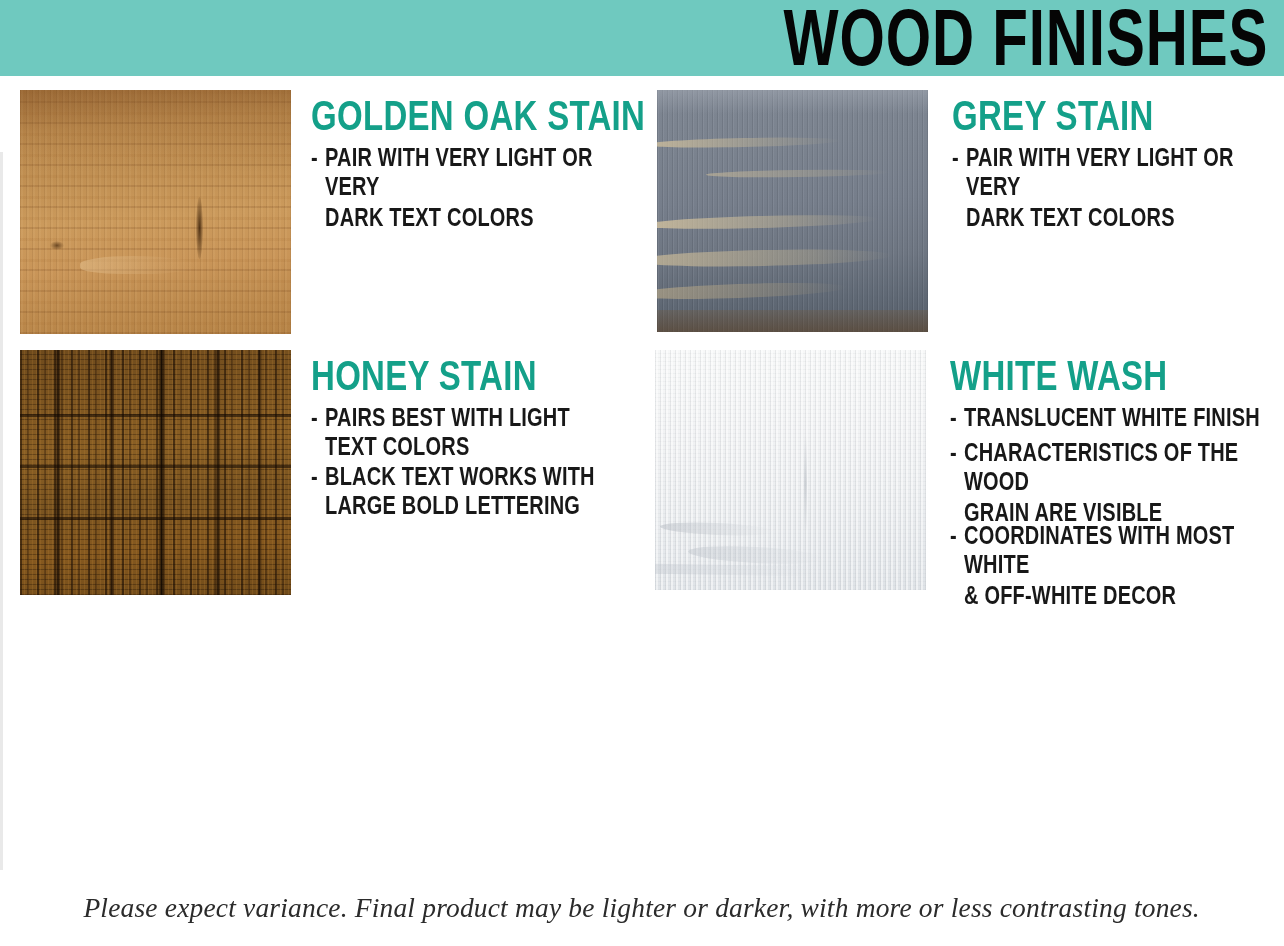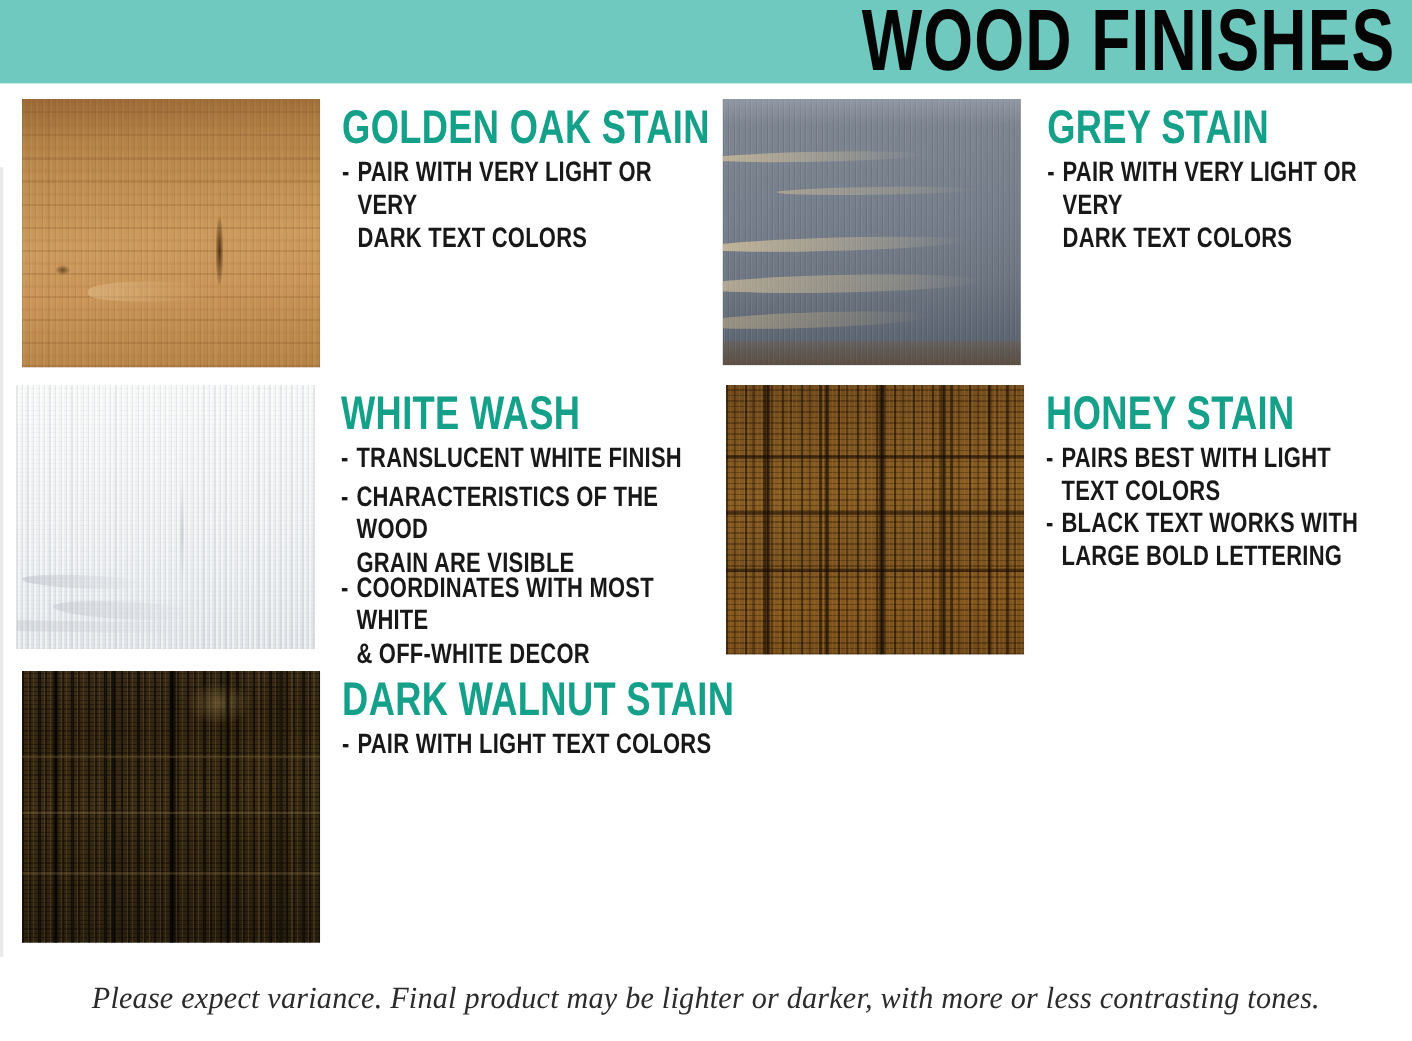--- a/index.html
+++ b/index.html
@@ -304,41 +304,20 @@
         <div class="finish-name">GREY STAIN</div>
         <ul class="bullets">
           <li class="bullet">PAIR WITH VERY  LIGHT OR VERY
 DARK TEXT COLORS</li>
         </ul>
       </div>
     </div>
   </div>
 
   <div class="row" style="top:274px; height:246px;">
-
-    <div class="cell cell-right">
-      <div class="swatch" style="height:240px;">
-        <div class="tex w-white">
-          <div class="wsd"></div>
-          <div class="ws ws1"></div>
-          <div class="ws ws2"></div>
-          <div class="ws ws3"></div>
-        </div>
-      </div>
-      <div class="info">
-        <div class="finish-name">WHITE WASH</div>
-        <ul class="bullets">
-          <li class="bullet">TRANSLUCENT WHITE FINISH</li>
-          <li class="bullet">CHARACTERISTICS OF THE WOOD
-GRAIN ARE VISIBLE</li>
-          <li class="bullet">COORDINATES WITH MOST WHITE
-&amp;  OFF-WHITE DECOR</li>
-        </ul>
-      </div>
-    </div>
 
     <div class="cell cell-left">
       <div class="swatch" style="height:245px;">
         <div class="tex w-honey">
           <div class="hv hv1"></div>
           <div class="hv hv2"></div>
           <div class="hv hv3"></div>
           <div class="hv hv4"></div>
           <div class="hv hv5"></div>
           <div class="hh hh1"></div>
@@ -349,44 +328,44 @@
       <div class="info">
         <div class="finish-name">HONEY STAIN</div>
         <ul class="bullets">
           <li class="bullet">PAIRS BEST WITH LIGHT
 TEXT COLORS</li>
           <li class="bullet">BLACK TEXT WORKS WITH
 LARGE BOLD LETTERING</li>
         </ul>
       </div>
     </div>
+
+    <div class="cell cell-right">
+      <div class="swatch" style="height:240px;">
+        <div class="tex w-white">
+          <div class="wsd"></div>
+          <div class="ws ws1"></div>
+          <div class="ws ws2"></div>
+          <div class="ws ws3"></div>
+        </div>
+      </div>
+      <div class="info">
+        <div class="finish-name">WHITE WASH</div>
+        <ul class="bullets">
+          <li class="bullet">TRANSLUCENT WHITE FINISH</li>
+          <li class="bullet">CHARACTERISTICS OF THE WOOD
+GRAIN ARE VISIBLE</li>
+          <li class="bullet">COORDINATES WITH MOST WHITE
+&amp;  OFF-WHITE DECOR</li>
+        </ul>
+      </div>
+    </div>
   </div>
 
   <div class="row" style="top:534px; height:248px;">
 
-    <div class="cell cell-left">
-      <div class="swatch" style="height:247px;">
-        <div class="tex w-walnut">
-          <div class="dlite"></div>
-          <div class="dv dv1"></div>
-          <div class="dv dv2"></div>
-          <div class="dv dv3"></div>
-          <div class="dv dv4"></div>
-          <div class="dv dv5"></div>
-          <div class="dh dh1"></div>
-          <div class="dh dh2"></div>
-          <div class="dh dh3"></div>
-        </div>
-      </div>
-      <div class="info">
-        <div class="finish-name">DARK WALNUT STAIN</div>
-        <ul class="bullets">
-          <li class="bullet">PAIR WITH LIGHT TEXT COLORS</li>
-        </ul>
-      </div>
-    </div>
 
   </div>
 
   <div class="footer">
     <div class="footer-text">Please expect variance. Final product may be lighter or darker, with more or less contrasting tones.</div>
   </div>
 </div>
 
 </body></html>

